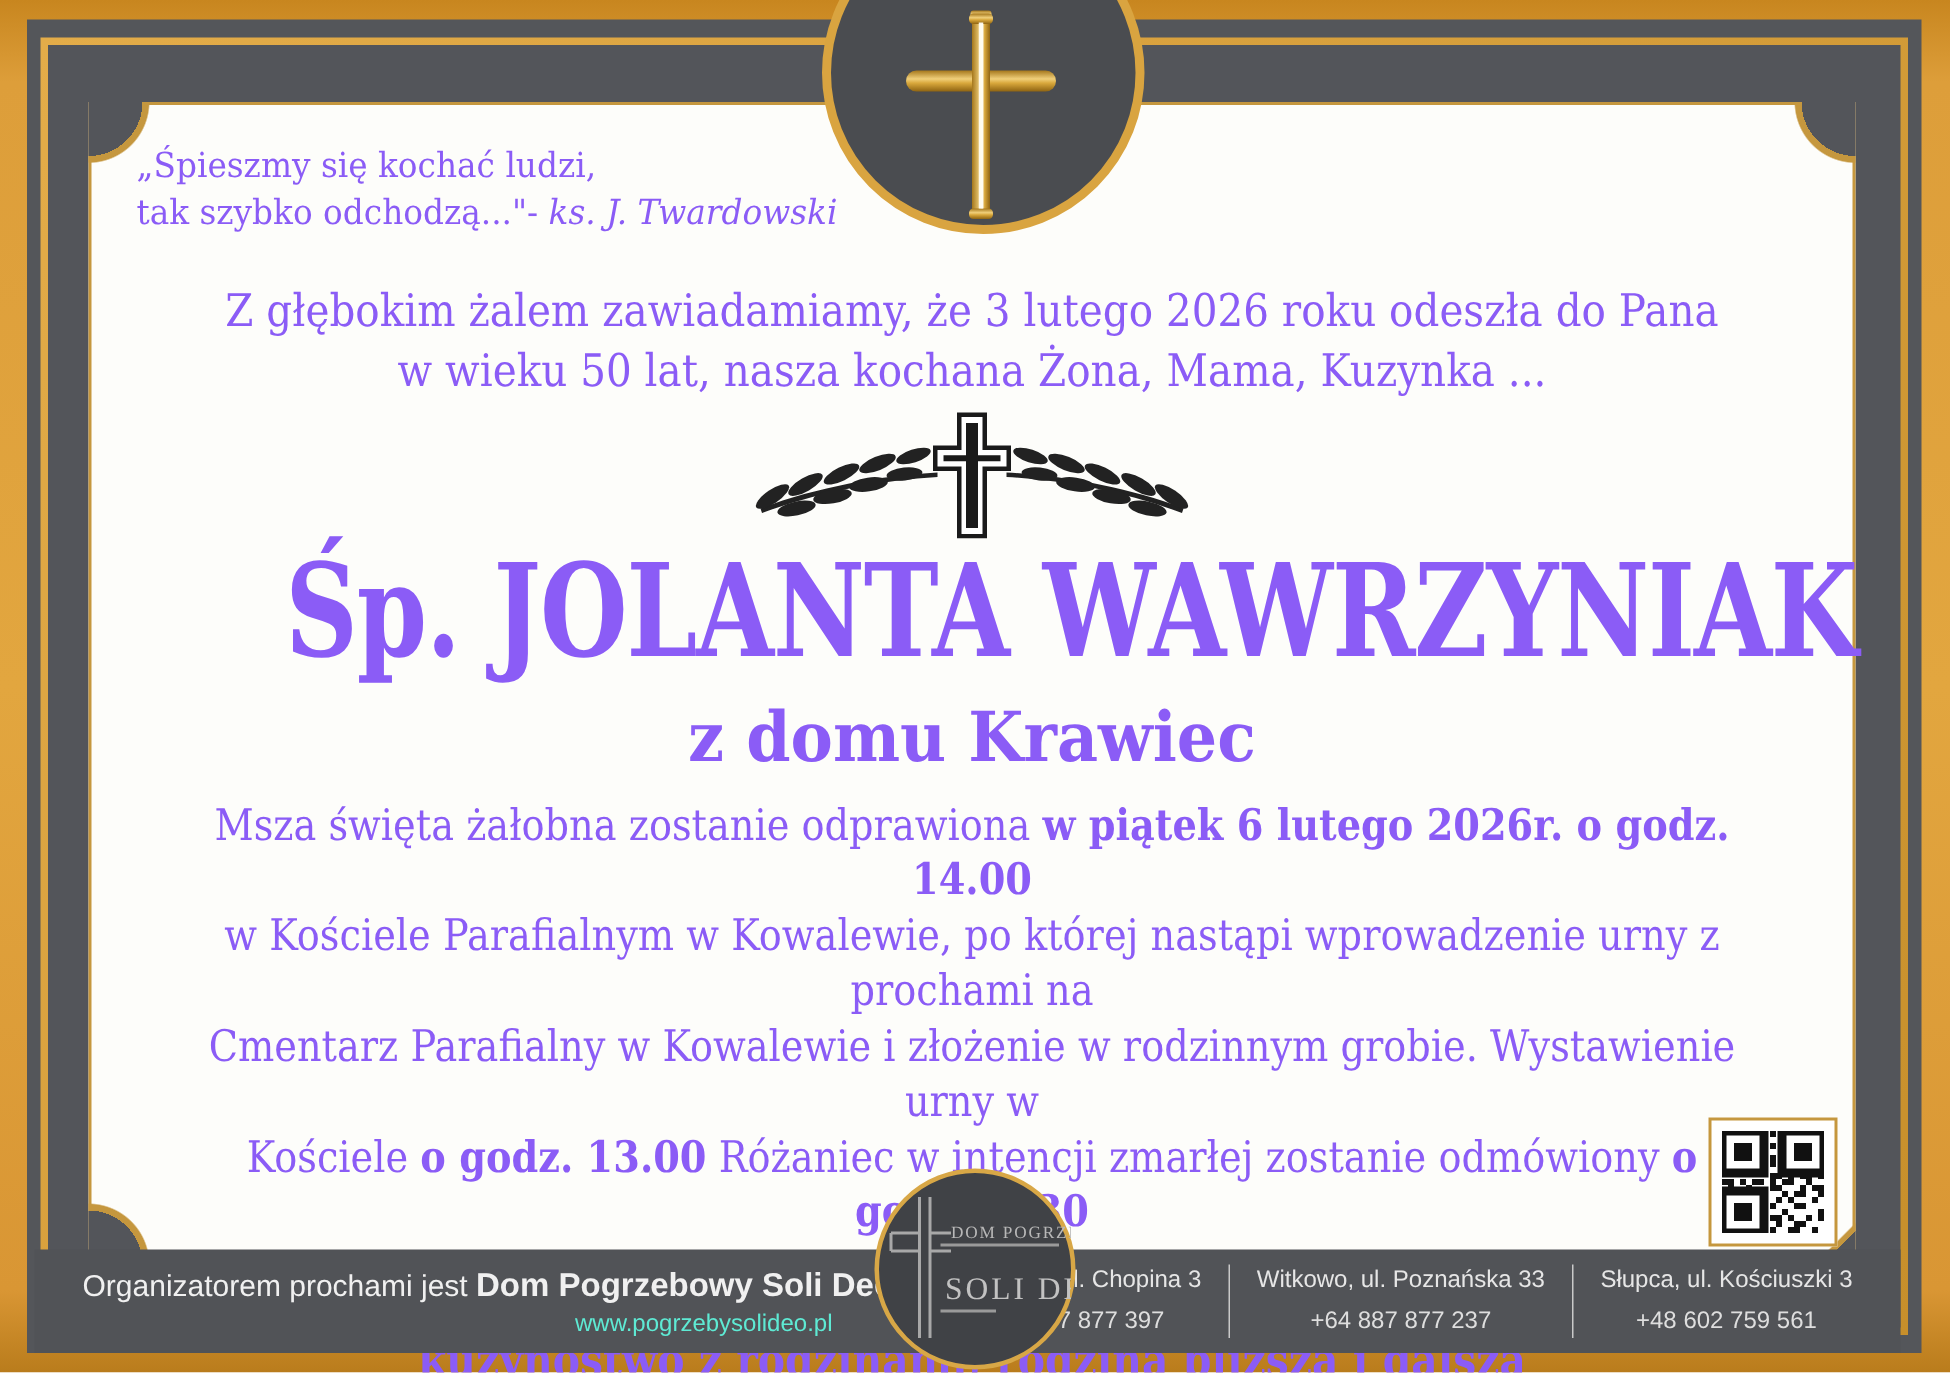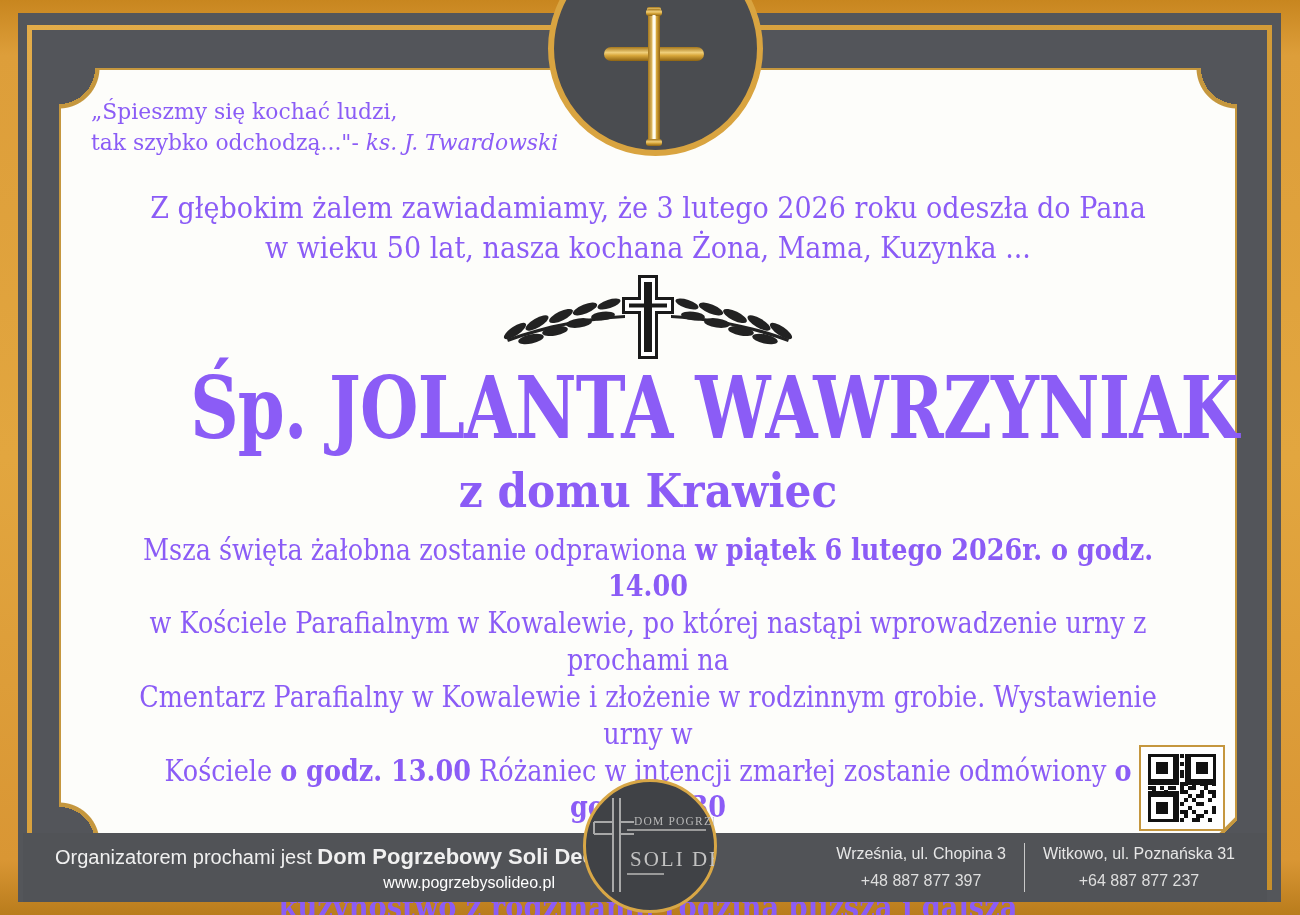--- a/index.html
+++ b/index.html
@@ -53,21 +53,21 @@
   .top-circle{position:absolute;left:548px;top:-59px;width:203px;height:203px;border-radius:50%;
               background:#4a4c50;border:6px solid #d9a440;z-index:6;}
   .top-circle svg{position:absolute;left:0;top:0;}
 
   
   .footer-bar{position:absolute;left:23px;right:33px;top:833px;height:69px;background:#515357;
               color:#f0f0f0;font-family:"Liberation Sans", sans-serif;z-index:4;}
   .org-block{position:absolute;left:32px;top:11px;width:500px;text-align:right;}
   .org-line1{font-size:20px;white-space:nowrap;}
   .org-line1 .b{font-size:22px;}
-  .org-line2{font-size:16px;color:#ffffff;margin-top:4px;}
+  .org-line2{font-size:16px;color:#5eead4;margin-top:4px;}
   .locations{position:absolute;right:14px;top:10px;display:flex;align-items:stretch;}
   .loc{padding:2px 18px;text-align:center;}
   .loc + .loc{border-left:1.5px solid #c9c9c9;}
   .loc .city{font-size:16px;color:#e6e6e6;}
   .loc .phone{font-size:16px;color:#dedede;margin-top:9px;}
 
   
   .logo-circle{position:absolute;left:583px;top:779px;width:128px;height:128px;border-radius:50%;
                background:#404246;border:3px solid #d8a746;z-index:5;}
 </style>
@@ -196,22 +196,26 @@
       <div class="org-line1"><span>Organizatorem prochami jest </span><span class="b">Dom Pogrzebowy Soli Deo</span></div>
       <div class="org-line2">www.pogrzebysolideo.pl</div>
     </div>
 
     <div class="locations">
       <div class="loc">
         <div class="city">Września, ul. Chopina 3</div>
         <div class="phone">+48 887 877 397</div>
       </div>
       <div class="loc">
-        <div class="city">Witkowo, ul. Poznańska 31</div>
+        <div class="city">Witkowo, ul. Poznańska 33</div>
         <div class="phone">+64 887 877 237</div>
+      </div>
+      <div class="loc">
+        <div class="city">Słupca, ul. Kościuszki 3</div>
+        <div class="phone">+48 602 759 561</div>
       </div>
     </div>
   </div>
 
   <div class="logo-circle">
     <svg width="128" height="128" viewBox="0 0 128 128">
       <g fill="none" stroke="#a8a8a8" stroke-width="2">
         <path d="M34 16 V110 M27 16 V110 M27 40 H8 M27 52 H8 M8 40 V52 M34 40 H48 M34 52 H48"></path>
         <path d="M41 48 H120" stroke="#9a9a9a"></path>
         <path d="M41 92 H78" stroke="#9a9a9a"></path>

